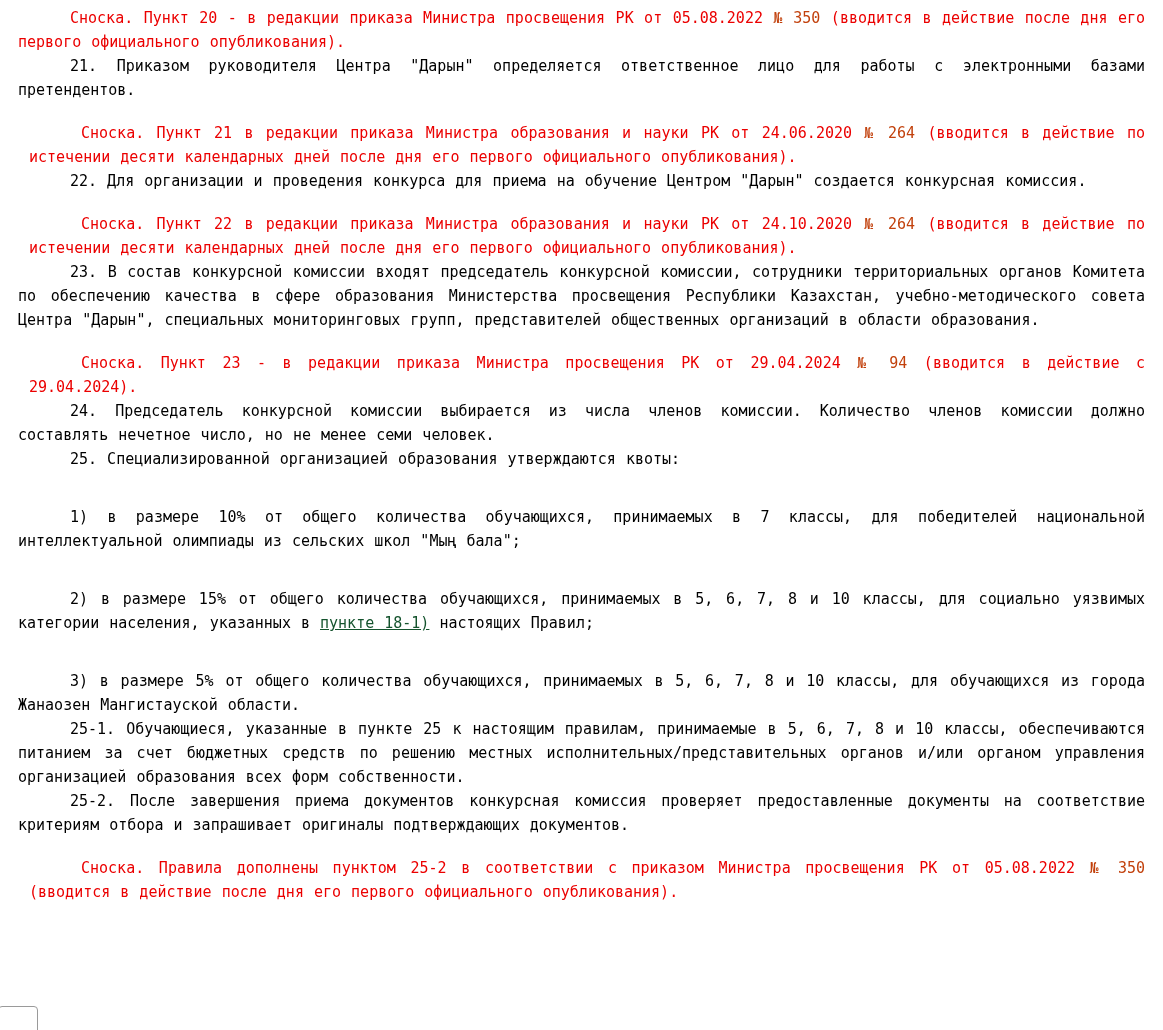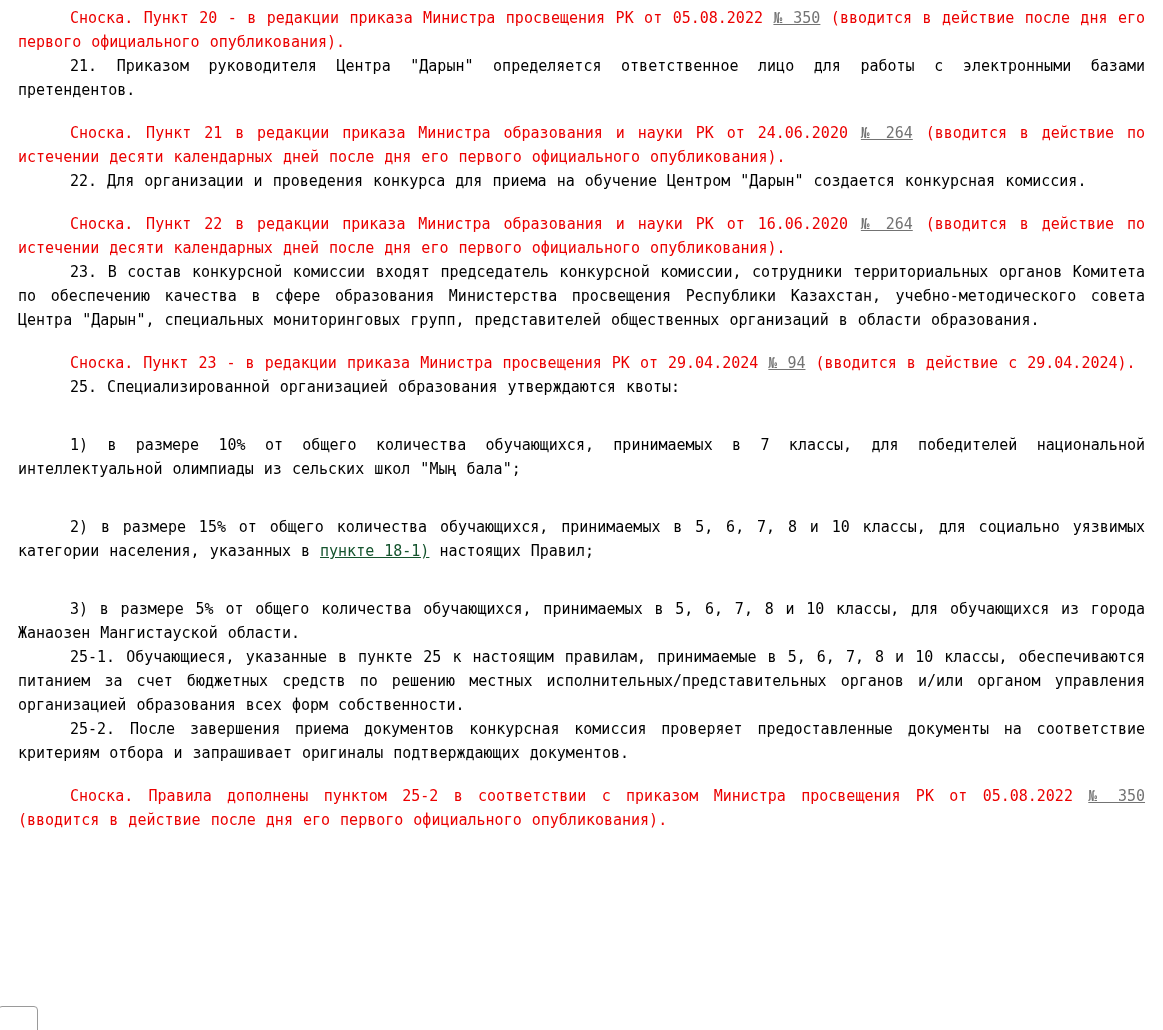--- a/index.html
+++ b/index.html
@@ -19,25 +19,24 @@
     color: #000000;
   }
   p {
     margin: 0;
     text-indent: 52px;
     text-align: justify;
     text-align-last: left;
     word-spacing: 1px;
   }
   p.fn { color: #eb0000; }
-  p.gap { margin-top: 19px; }
+  p.gap { margin-top: 19px; margin-left: 11px; }
   p.gap2 { margin-top: 34px; }
   a.doclink {
-    color: #737373;
-    text-decoration: underline;
+    color: #c2410c;
     cursor: pointer;
     white-space: nowrap;
   }
   a.inlink {
     color: #14532d;
     text-decoration: underline;
     cursor: pointer;
     white-space: nowrap;
   }
   .status-bubble {
@@ -58,26 +57,27 @@
 <main>
 
   <p class="fn"><span>Сноска. Пункт 20 - в редакции приказа Министра просвещения РК от 05.08.2022 </span><a class="doclink">№ 350</a><span> (вводится в действие после дня его первого официального опубликования).</span></p>
 
   <p><span>21. Приказом руководителя Центра "Дарын" определяется ответственное лицо для работы с электронными базами претендентов.</span></p>
 
   <p class="fn gap"><span>Сноска. Пункт 21 в редакции приказа Министра образования и науки РК от 24.06.2020 </span><a class="doclink">№ 264</a><span> (вводится в действие по истечении десяти календарных дней после дня его первого официального опубликования).</span></p>
 
   <p><span>22. Для организации и проведения конкурса для приема на обучение Центром "Дарын" создается конкурсная комиссия.</span></p>
 
-  <p class="fn gap"><span>Сноска. Пункт 22 в редакции приказа Министра образования и науки РК от 16.06.2020 </span><a class="doclink">№ 264</a><span> (вводится в действие по истечении десяти календарных дней после дня его первого официального опубликования).</span></p>
+  <p class="fn gap"><span>Сноска. Пункт 22 в редакции приказа Министра образования и науки РК от 24.10.2020 </span><a class="doclink">№ 264</a><span> (вводится в действие по истечении десяти календарных дней после дня его первого официального опубликования).</span></p>
 
   <p><span>23. В состав конкурсной комиссии входят председатель конкурсной комиссии, сотрудники территориальных органов Комитета по обеспечению качества в сфере образования Министерства просвещения Республики Казахстан, учебно-методического совета Центра "Дарын", специальных мониторинговых групп, представителей общественных организаций в области образования.</span></p>
 
   <p class="fn gap"><span>Сноска. Пункт 23 - в редакции приказа Министра просвещения РК от 29.04.2024 </span><a class="doclink">№ 94</a><span> (вводится в действие с 29.04.2024).</span></p>
 
+  <p><span>24. Председатель конкурсной комиссии выбирается из числа членов комиссии. Количество членов комиссии должно составлять нечетное число, но не менее семи человек.</span></p>
 
 
   <p><span>25. Специализированной организацией образования утверждаются квоты:</span></p>
 
   <p class="gap2"><span>1) в размере 10% от общего количества обучающихся, принимаемых в 7 классы, для победителей национальной интеллектуальной олимпиады из сельских школ "Мың бала";</span></p>
 
   <p class="gap2"><span>2) в размере 15% от общего количества обучающихся, принимаемых в 5, 6, 7, 8 и 10 классы, для социально уязвимых категории населения, указанных в </span><a class="inlink">пункте 18-1)</a><span> настоящих Правил;</span></p>
 
   <p class="gap2"><span>3) в размере 5% от общего количества обучающихся, принимаемых в 5, 6, 7, 8 и 10 классы, для обучающихся из города Жанаозен Мангистауской области.</span></p>
 

